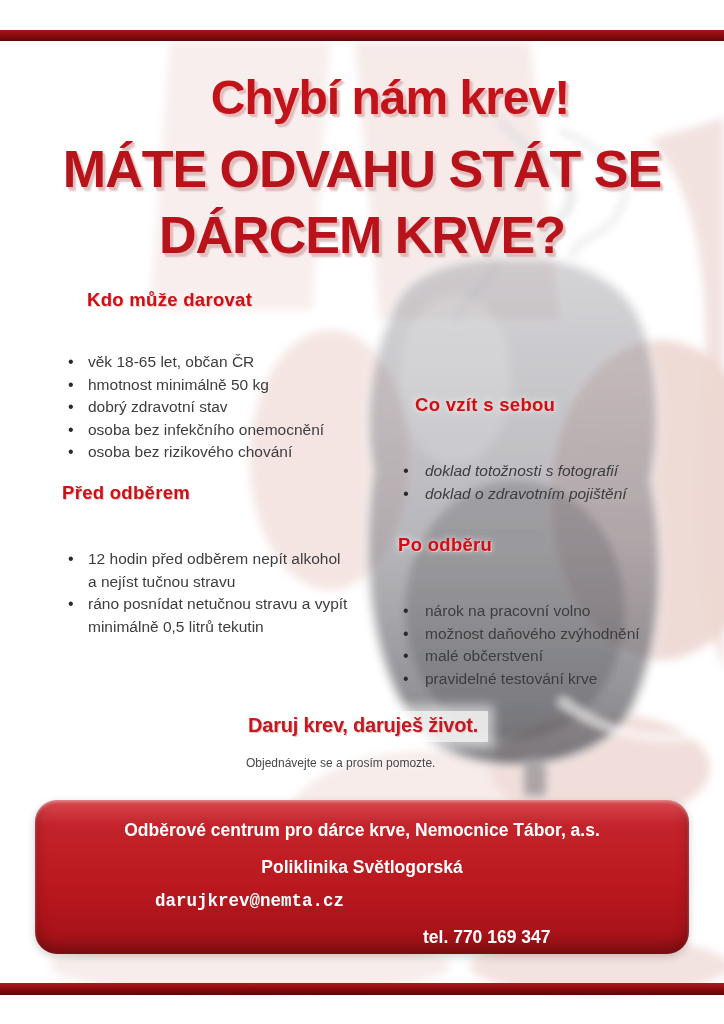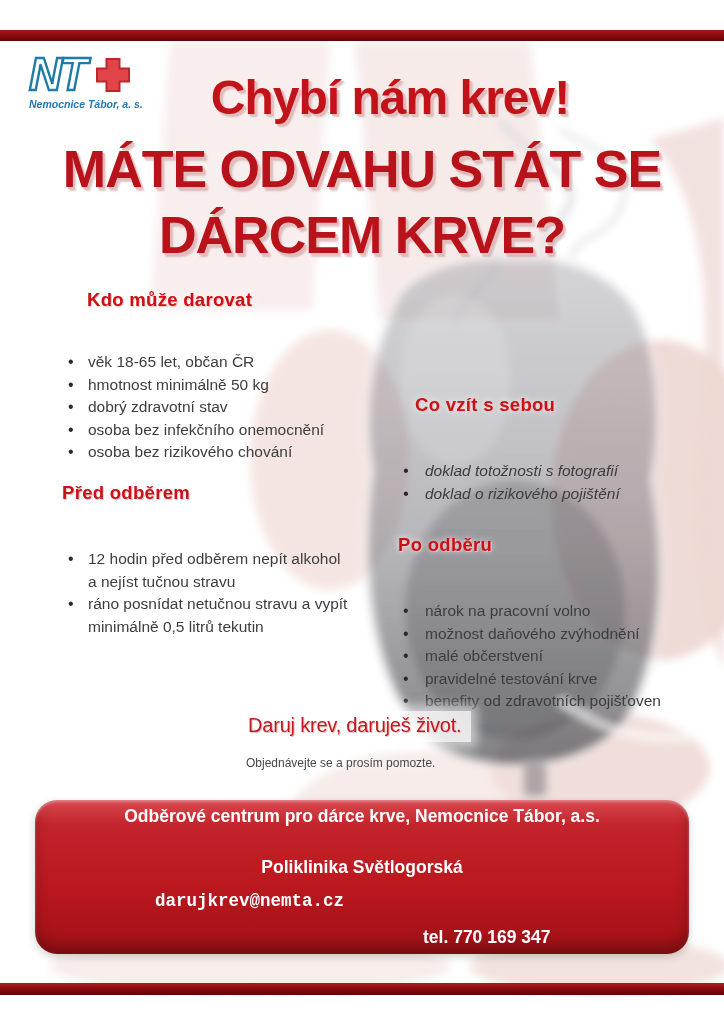--- a/index.html
+++ b/index.html
@@ -42,30 +42,30 @@
   ul.blist li{position:relative;padding-left:20px;white-space:pre-line;}
   ul.blist li::before{content:"\2022";position:absolute;left:0;top:0;color:#2a2a2e;font-size:16px;}
   .l-who{left:68px;top:315px;width:300px;}
   .l-before{left:68px;top:512px;width:300px;}
   .l-bring{left:403px;top:424px;width:300px;font-style:italic;}
   ul.l-bring li,ul.l-after li{padding-left:22px;}
   .l-after{left:403px;top:564px;width:312px;}
 
   .slogan{left:238px;top:711px;padding:3px 10px 5px 10px;
     background:rgba(255,255,255,.82);box-shadow:0 0 10px 6px rgba(255,255,255,.55);
-    font-size:20px;font-weight:normal;letter-spacing:-.2px;color:var(--slogan-red,#c21a20);
+    font-size:20px;font-weight:bold;letter-spacing:-.2px;color:var(--slogan-red,#c21a20);
     text-shadow:1px 1px 0 #e9c2c2;}
   .cta{left:246px;top:756px;font-size:12px;color:#474749;
     text-shadow:0 0 6px rgba(255,255,255,.8);}
 
   .contact{left:35px;top:800px;width:654px;height:154px;border-radius:22px;
     background:linear-gradient(180deg,var(--box-red-top,#d94a50) 0%,#c3242b 16%,var(--box-red,#bb181f) 55%,var(--box-red-dark,#a01116) 100%);
     box-shadow:inset 0 2px 3px rgba(255,255,255,.35),inset 0 -8px 14px rgba(0,0,0,.28),0 3px 8px rgba(0,0,0,.18);
     color:var(--white,#fff);font-weight:bold;font-size:17.5px;}
-  .contact .cline1{position:absolute;left:0;top:6px;width:100%;text-align:center;}
+  .contact .cline1{position:absolute;left:0;top:20px;width:100%;text-align:center;}
   .contact .cline2{position:absolute;left:0;top:57px;width:100%;text-align:center;}
   .contact .cemail{position:absolute;left:120px;top:91px;font-family:Liberation Mono, monospace;}
   .contact .cphone{position:absolute;left:388px;top:91px;margin-top:36px;}
 </style>
 </head>
 <body>
 
 <div class="poster">
 
   <svg class="bg" width="724" height="1024" viewBox="0 0 724 1024">
@@ -102,27 +102,20 @@
       <ellipse cx="515" cy="610" rx="110" ry="130" fill="#1e1e26" opacity="0.22"></ellipse>
       <ellipse cx="455" cy="380" rx="55" ry="85" fill="#ffffff" opacity="0.16"></ellipse>
       <path d="M 560,700 C 600,732 650,742 695,736" fill="none" stroke="#ffffff" stroke-width="7" opacity="0.7"></path>
       <rect x="522" y="762" width="26" height="36" rx="6" fill="#5a5a64" fill-opacity="0.5" stroke="#ffffff" stroke-opacity="0.5" stroke-width="3"></rect>
     </g>
     <rect x="0" y="0" width="724" height="1024" fill="#ffffff" opacity="0.10"></rect>
   </svg>
 
   <div class="layer topbar"></div>
 
-  <div class="layer logo">
-    <svg width="130" height="68" viewBox="0 0 130 68">
-      <text x="1" y="42" font-family="Liberation Sans, sans-serif" font-size="46" font-weight="bold" font-style="italic" letter-spacing="-3" fill="#ffffff" stroke="#1e7ca6" stroke-width="2.4">NT</text>
-      <path d="M 78.5,11 h 13 v 9.5 h 9.5 v 13 h -9.5 v 9.5 h -13 v -9.5 h -9.5 v -13 h 9.5 Z" fill="#e14449" stroke="#bf262c" stroke-width="2"></path>
-      <text x="1" y="60" font-family="Liberation Sans, sans-serif" font-size="10.5" font-weight="bold" font-style="italic" fill="#2277b5">Nemocnice Tábor, a. s.</text>
-    </svg>
-  </div>
 
   <div class="layer title">Chybí nám krev!</div>
 
   <div class="layer headline">
     <div>MÁTE ODVAHU STÁT SE</div>
     <div>DÁRCEM KRVE?</div>
   </div>
 
   <div class="layer sec-head h-who">Kdo může darovat</div>
   <ul class="layer blist l-who">
@@ -137,30 +130,29 @@
   <ul class="layer blist l-before">
     <li>12 hodin před odběrem nepít alkohol
 a nejíst tučnou stravu</li>
     <li>ráno posnídat netučnou stravu a vypít
 minimálně 0,5 litrů tekutin</li>
   </ul>
 
   <div class="layer sec-head h-bring">Co vzít s sebou</div>
   <ul class="layer blist l-bring">
     <li>doklad totožnosti s fotografií</li>
-    <li>doklad o rizikového pojištění</li>
+    <li>doklad o zdravotním pojištění</li>
   </ul>
 
   <div class="layer sec-head h-after">Po odběru</div>
   <ul class="layer blist l-after">
     <li>nárok na pracovní volno</li>
     <li>možnost daňového zvýhodnění</li>
     <li>malé občerstvení</li>
     <li>pravidelné testování krve</li>
-    <li>benefity od zdravotních pojišťoven</li>
   </ul>
 
   <div class="layer slogan">Daruj krev, daruješ život.</div>
   <div class="layer cta">Objednávejte se a prosím pomozte.</div>
 
   <div class="layer contact">
     <div class="cline1">Odběrové centrum pro dárce krve, Nemocnice Tábor, a.s.</div>
     <div class="cline2">Poliklinika Světlogorská</div>
     <div class="cemail">darujkrev@nemta.cz</div>
     <div class="cphone">tel. 770 169 347</div>

